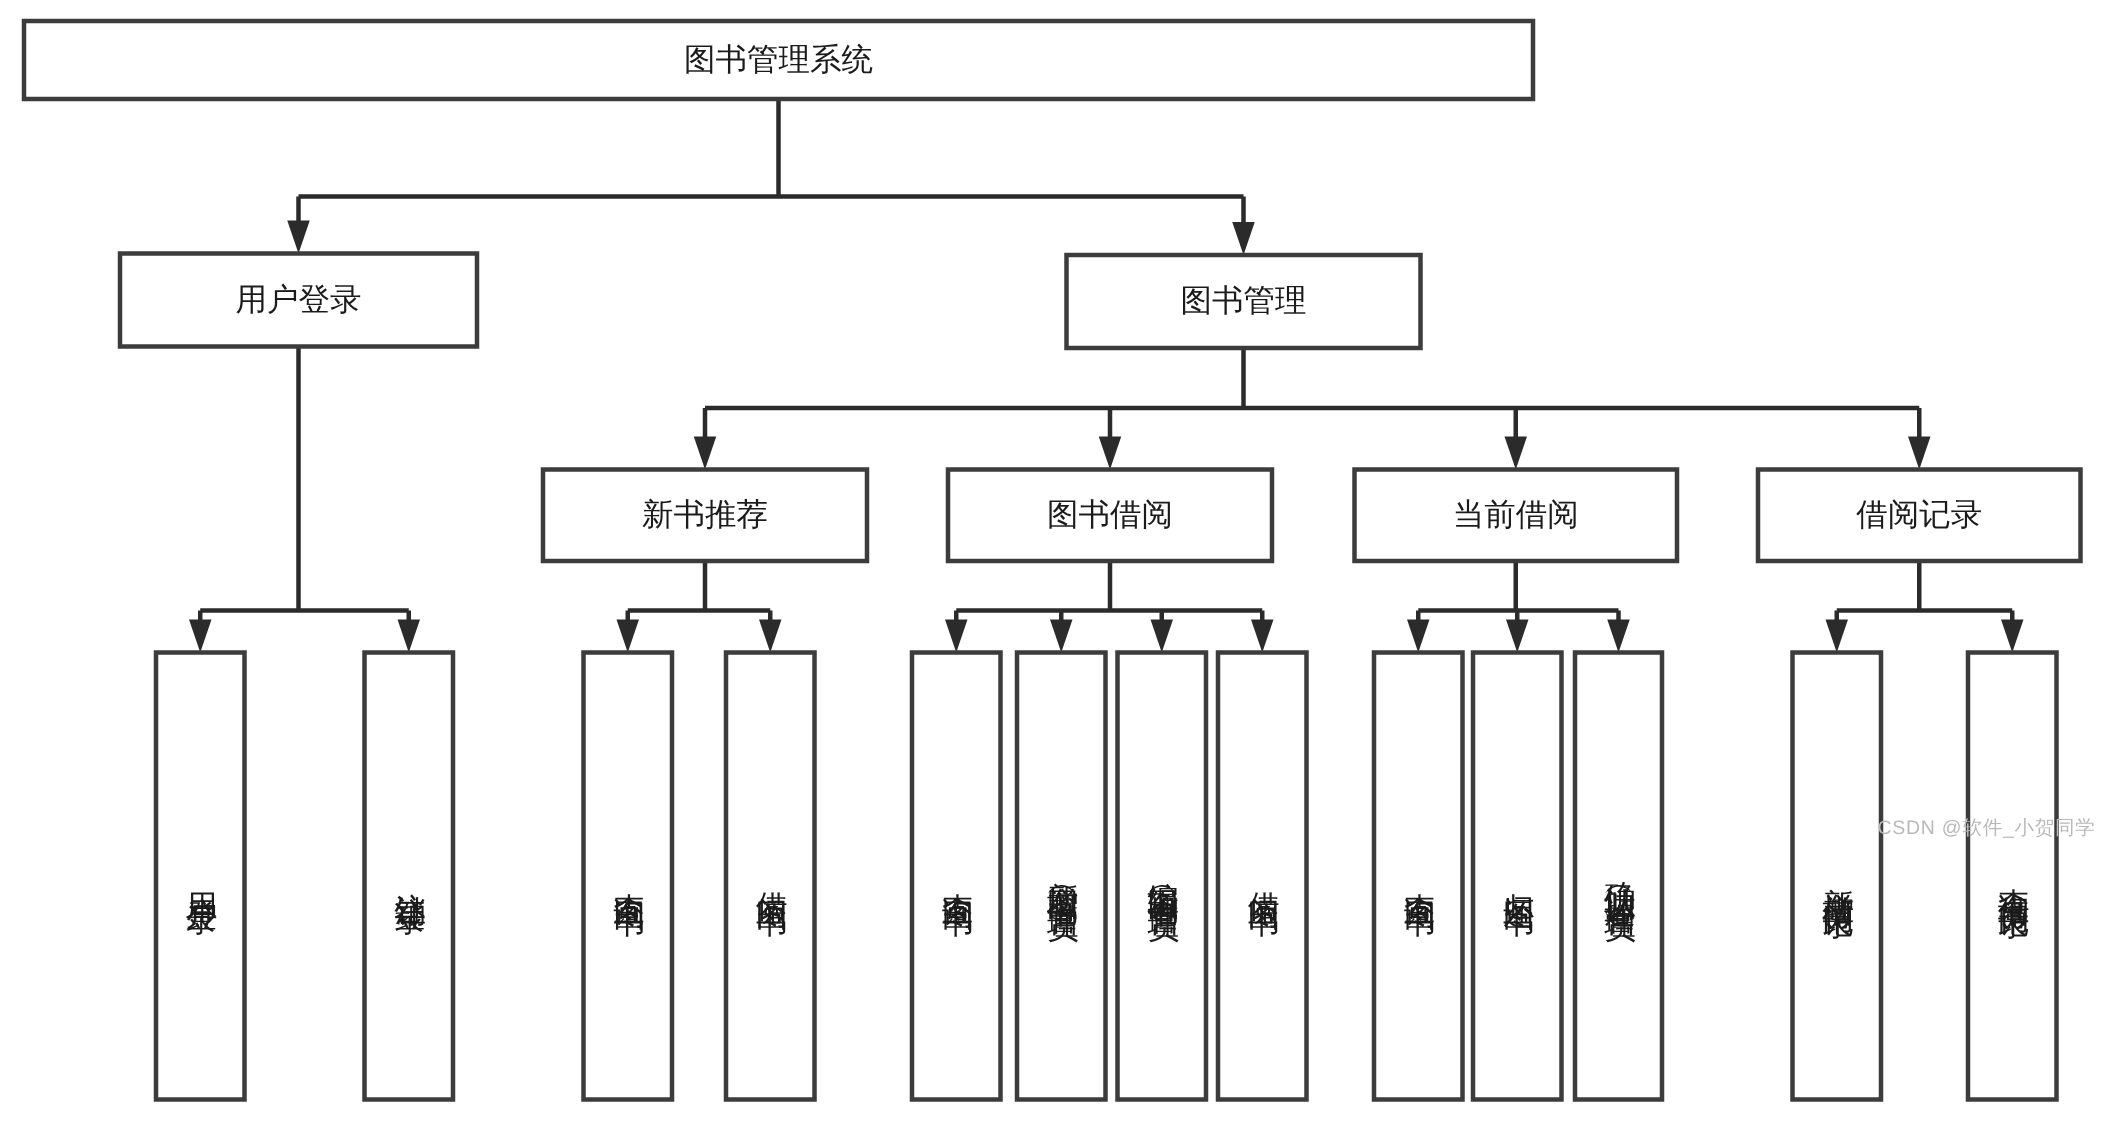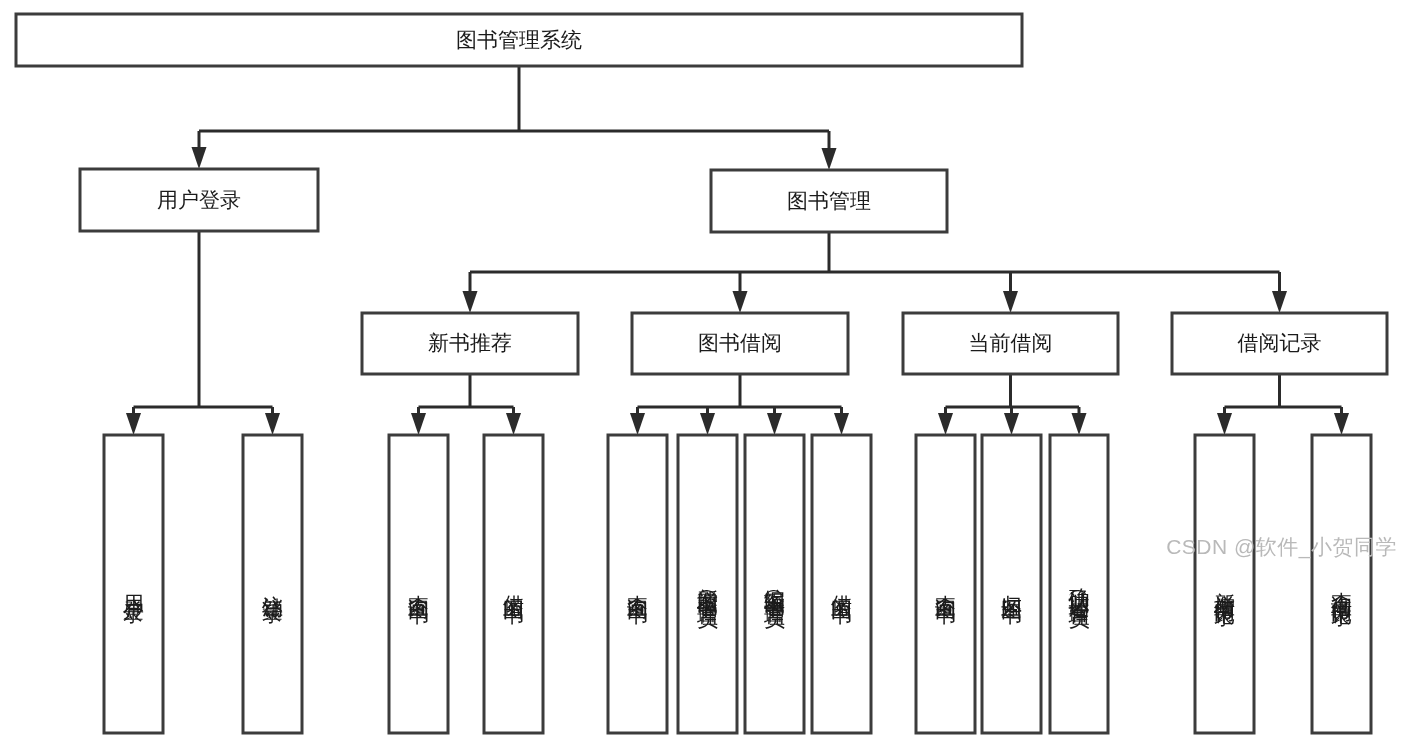--- a/index.html
+++ b/index.html
@@ -31,21 +31,21 @@
     font-size:21px;
     line-height:1.05;
     letter-spacing:3px;
     color:#1b1b1b;
     text-align:center;
     white-space:nowrap;
   }
   .watermark{
     position:absolute;right:8px;bottom:6px;
     font-family:"Liberation Sans","DejaVu Sans",sans-serif;
-    font-size:21px;color:#b9b9b9;letter-spacing:.5px;
+    font-size:13px;color:#b9b9b9;letter-spacing:.5px;
     user-select:none;
   }
 </style>
 </head>
 <body>
 
 <div id="stage">
 
   <svg id="diagram" viewBox="0 0 1405 747">
     <g id="edges-layer">

